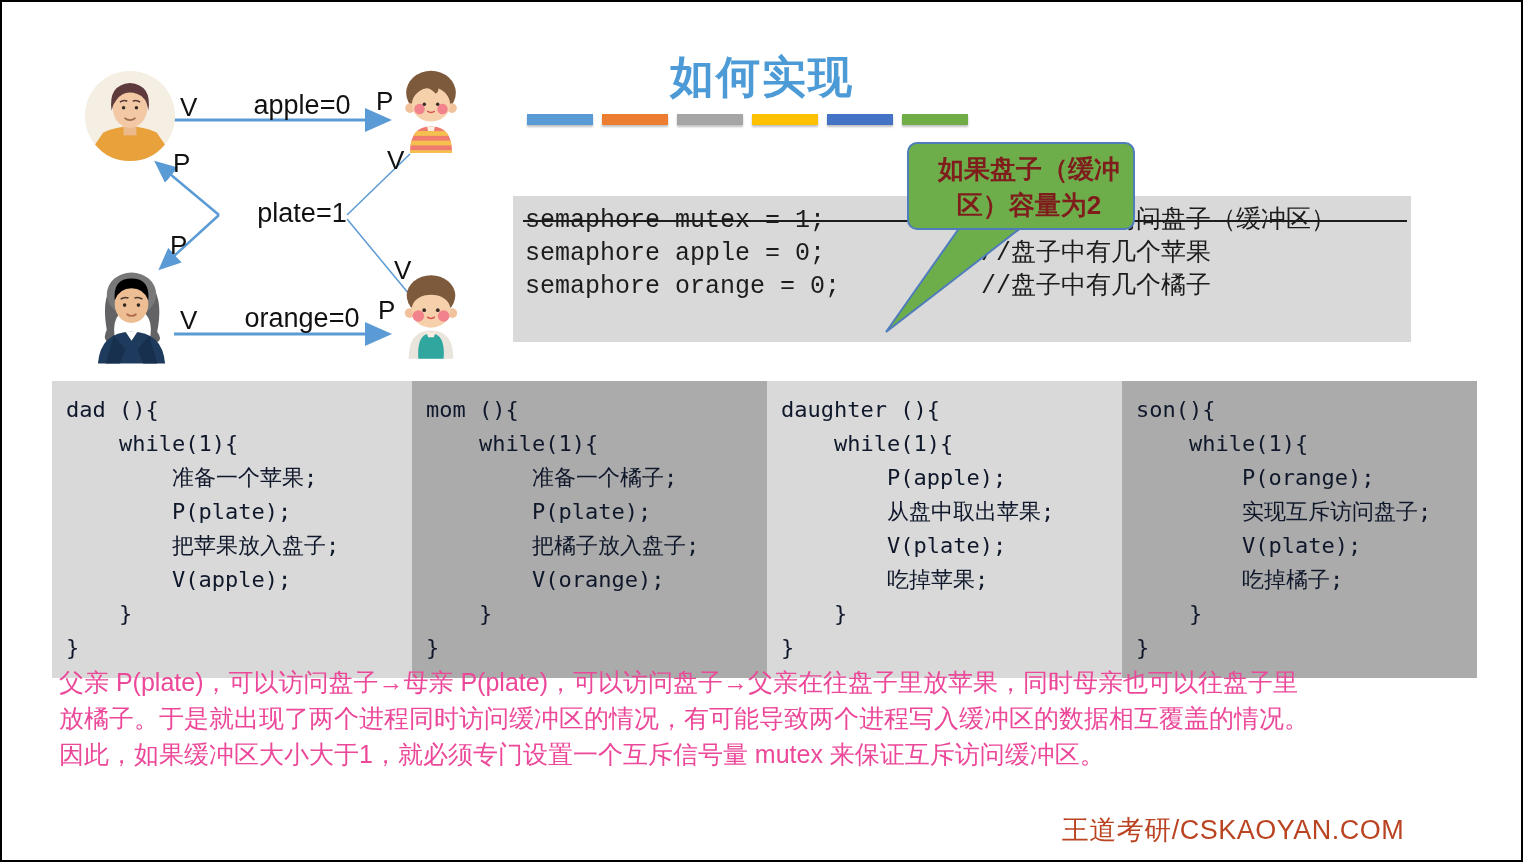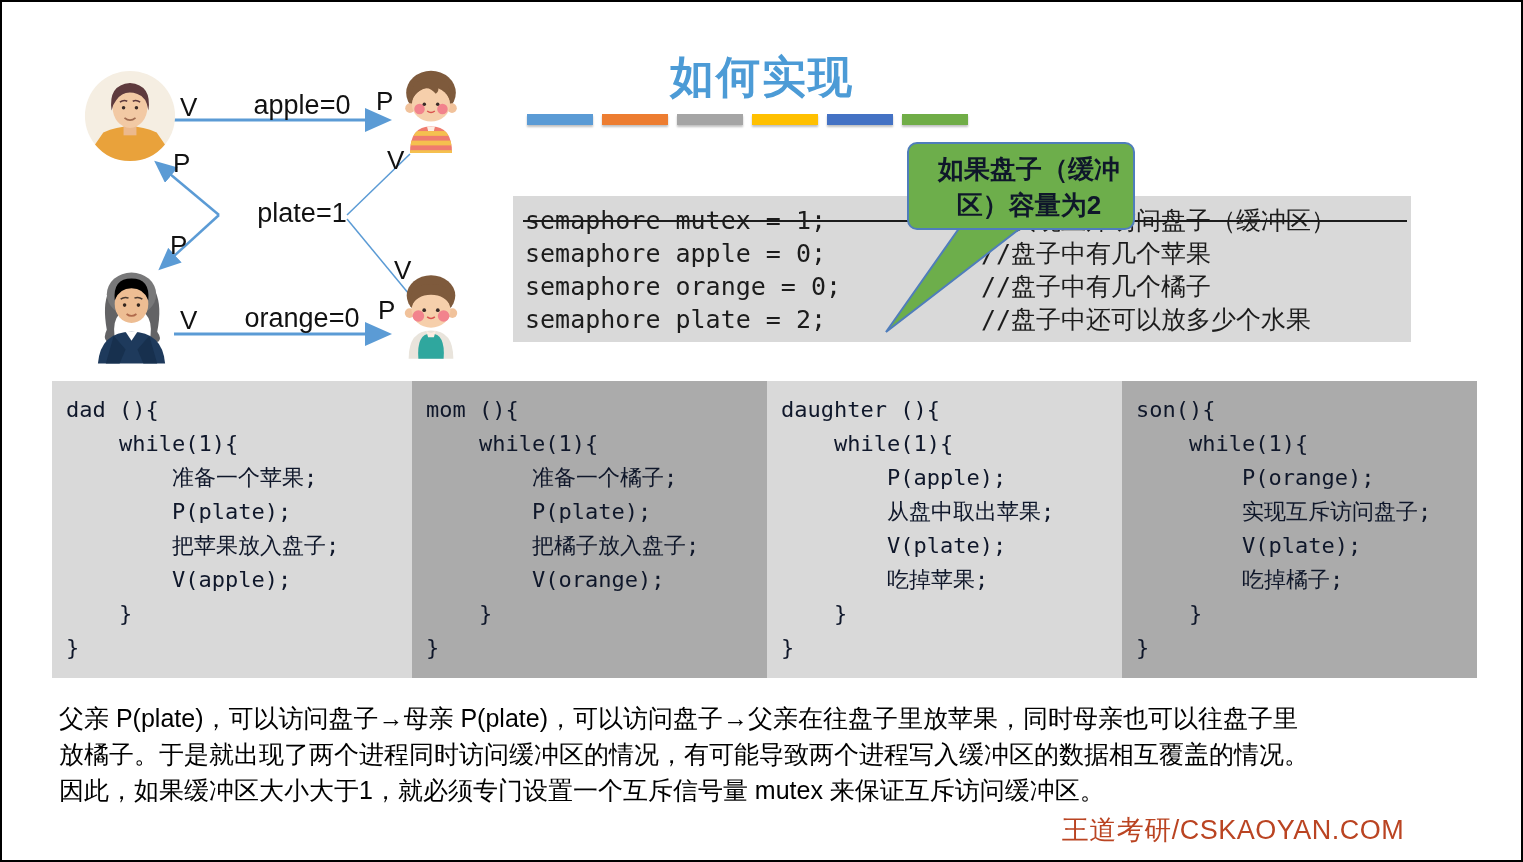--- a/index.html
+++ b/index.html
@@ -35,52 +35,52 @@
   .bars{left:525px;top:112px;display:flex;gap:9px;}
   .bar{width:66px;height:11px;box-shadow:0 2px 2px rgba(0,0,0,0.25);}
 
   
   .decl{
     left:511px;top:194px;width:898px;height:146px;
     background:#D9D9D9;padding-top:8px;box-sizing:border-box;
     font-family:"DejaVu Sans Mono","Liberation Mono",monospace;
     font-size:25px;color:#1c1c1c;
   }
-  .decl-row{position:relative;height:33px;line-height:33px;white-space:nowrap;}
+  .decl-row{position:relative;height:33px;line-height:33px;white-space:nowrap;font-family:Liberation Mono, monospace;}
   .decl-code{position:absolute;left:12px;top:0;}
   .decl-comment{position:absolute;left:468px;top:0;}
   .decl-row.strike::after{
     content:"";position:absolute;left:10px;right:4px;top:16px;
     border-top:2px solid #1c1c1c;
   }
 
   
   .bubble{
     left:905px;top:140px;width:228px;height:88px;box-sizing:border-box;
     background:#6DAE4B;border:2px solid #4F7DBB;border-radius:10px;
     z-index:6;text-align:center;padding-top:7px;
   }
-  .bubble div{color:#0f172a;font-size:26px;font-weight:bold;line-height:36px;margin-left:16px;}
+  .bubble div{color:#7f1d1d;font-size:26px;font-weight:bold;line-height:36px;margin-left:16px;}
   .bubble-tail{left:868px;top:222px;z-index:5;}
 
   
   .processes{left:50px;top:379px;width:1425px;height:297px;display:flex;}
   .proc{
     box-sizing:border-box;padding:12px 0 0 14px;
     font-family:"DejaVu Sans Mono","Liberation Mono",monospace;
     font-size:22px;color:#0f172a;
   }
   .proc div{white-space:pre;line-height:34px;height:34px;}
   .proc.light{background:#D9D9D9;}
   .proc.dark{background:#ABABAB;}
   .proc.c0{width:360px;}
   .proc.c1,.proc.c2,.proc.c3{width:355px;}
 
   
-  .analysis{left:57px;top:698px;width:1420px;font-size:25px;color:#000000;}
+  .analysis{left:57px;top:662px;width:1420px;font-size:25px;color:#ec4899;}
   .analysis div{line-height:36px;white-space:nowrap;}
 
   
   .footer{
     left:1000px;top:810px;width:462px;text-align:center;
     font-size:27px;color:#BA4422;letter-spacing:0.5px;
   }
 </style>
 </head>
 <body>
@@ -198,24 +198,20 @@
     <span class="decl-comment">//实现互斥访问盘子（缓冲区）</span>
   </div>
   <div class="decl-row">
     <span class="decl-code">semaphore apple = 0;</span>
     <span class="decl-comment">//盘子中有几个苹果</span>
   </div>
   <div class="decl-row">
     <span class="decl-code">semaphore orange = 0;</span>
     <span class="decl-comment">//盘子中有几个橘子</span>
   </div>
-  <div class="decl-row">
-    <span class="decl-code">semaphore plate = 2;</span>
-    <span class="decl-comment">//盘子中还可以放多少个水果</span>
-  </div>
 </div>
 
 <svg class="abs bubble-tail" width="160" height="112" viewBox="0 0 160 112">
   <polygon points="90,3 152,3 16,108" fill="#6DAE4B" stroke="#4F7DBB" stroke-width="2"></polygon>
 </svg>
 <div class="abs bubble">
   <div>如果盘子（缓冲</div>
   <div>区）容量为2</div>
 </div>
 

